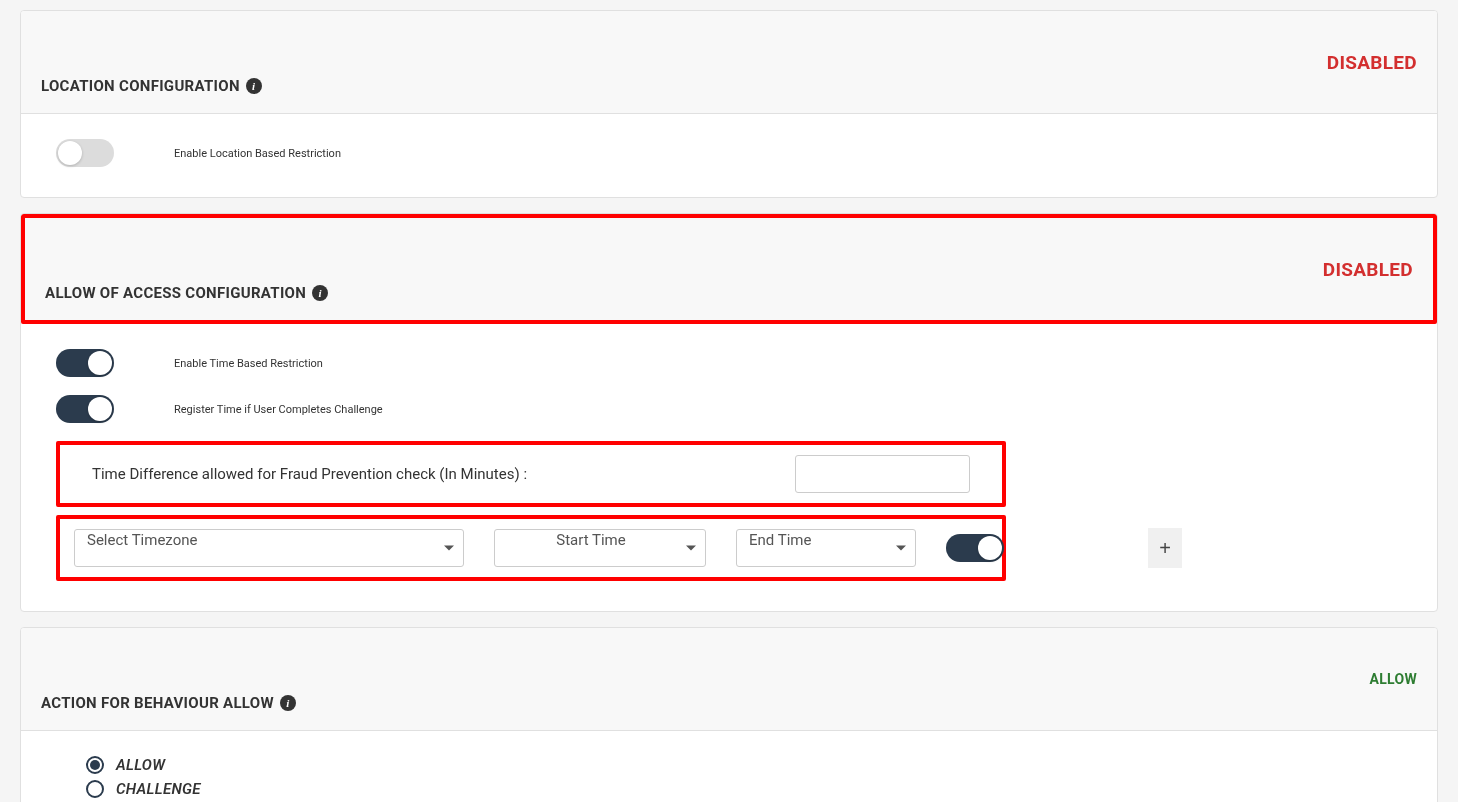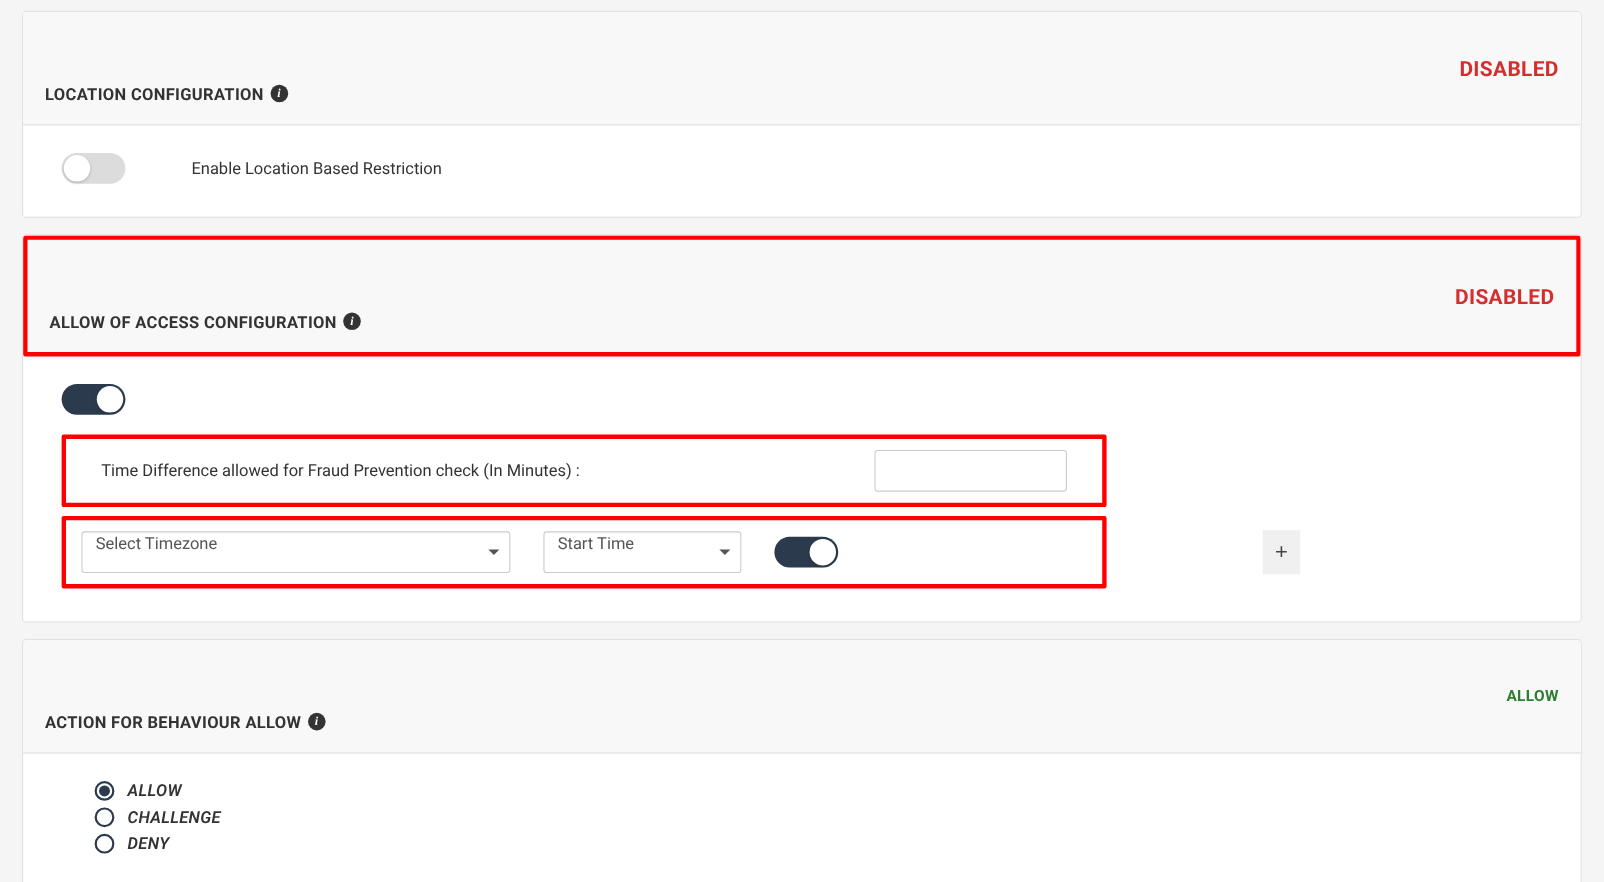--- a/index.html
+++ b/index.html
@@ -27,20 +27,21 @@
   .panel-header.highlighted {
     border: 4px solid #ff0000;
     border-radius: 2px;
   }
   .panel-title {
     font-weight: 700;
     font-size: 15px;
     color: #333;
     letter-spacing: 0.3px;
     display: flex;
+    align-items: center;
     gap: 6px;
     margin-top: 48px;
   }
   .info-icon {
     display: inline-flex;
     align-items: center;
     justify-content: center;
     width: 16px;
     height: 16px;
     border-radius: 50%;
@@ -88,21 +89,21 @@
     top: 2px;
     width: 24px;
     height: 24px;
     border-radius: 50%;
     background: #fff;
     box-shadow: 0 1px 3px rgba(0,0,0,0.2);
   }
   .toggle.off .toggle-knob { left: 2px; }
   .toggle.on .toggle-knob { right: 2px; }
   .toggle-label {
-    font-size: 15px;
+    font-size: 11px;
     color: #333;
   }
   .highlight-box {
     border: 4px solid #ff0000;
     border-radius: 2px;
     padding: 10px 32px;
     margin-bottom: 8px;
     display: flex;
     align-items: center;
     justify-content: space-between;
@@ -152,21 +153,21 @@
     right: 10px;
     top: 50%;
     transform: translateY(-50%);
     width: 0; height: 0;
     border-left: 5px solid transparent;
     border-right: 5px solid transparent;
     border-top: 5px solid #555;
     pointer-events: none;
   }
   .select-timezone { width: 390px; }
-  .select-start { width: 180px; }
+  .select-start { width: 212px; justify-content: center; }
   .select-end { width: 180px; }
   .add-btn {
     width: 34px;
     height: 40px;
     border: none;
     background: #f0f0f0;
     font-size: 20px;
     color: #444;
     cursor: pointer;
     margin-left: auto;
@@ -245,39 +246,51 @@
       <span>ALLOW OF ACCESS CONFIGURATION</span>
       <span class="info-icon">i</span>
     </div>
     <span class="status-disabled">DISABLED</span>
   </div>
   <div class="panel-body">
     <div class="toggle-row">
       <div class="toggle on">
         <div class="toggle-knob"></div>
       </div>
+      <span class="toggle-label">Enable Time Based Restriction</span>
+    </div>
+    <div class="toggle-row">
+      <div class="toggle on">
+        <div class="toggle-knob"></div>
+      </div>
+      <span class="toggle-label">Register Time if User Completes Challenge</span>
     </div>
 
     <div class="highlight-box" style="max-width:950px;">
       <span class="field-label">Time Difference allowed for Fraud Prevention check (In Minutes) :</span>
       <input type="text" class="text-input" value="" style="">
     </div>
 
     <div class="add-row">
       <div class="time-row-highlight" style="width:950px;">
         <div class="select-wrapper">
           <div class="select select-timezone">
             <span>Select Timezone</span>
           </div>
         </div>
         <div class="select-wrapper">
           <div class="select select-start">
             <span>Start Time</span>
           </div>
         </div>
+        <div class="select-wrapper">
+          <div class="select select-end">
+            <span>End Time</span>
+          </div>
+        </div>
         <div class="toggle on">
           <div class="toggle-knob"></div>
         </div>
       </div>
       <button class="add-btn">+</button>
     </div>
   </div>
 </div>
 
 <div class="panel">

